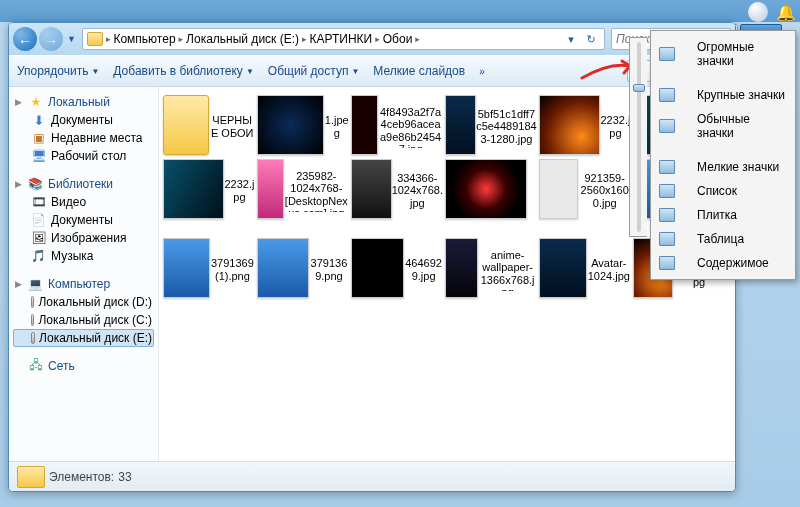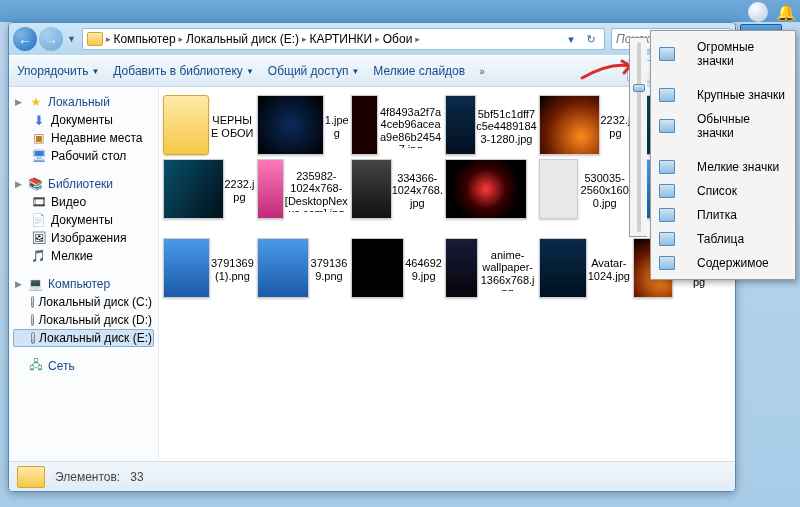--- a/index.html
+++ b/index.html
@@ -41,21 +41,21 @@
   .ic-disk { width:14px; height:12px; background:linear-gradient(#e8e8e8,#b0b0b0); border:1px solid #888; border-radius:2px;}
   .ic-dl { color:#3a7fcf; font-size:13px;}
   .ic-desk { color:#3a7fcf; font-size:12px;}
   .content { flex:1; overflow:auto; padding:8px 4px; }
   .grid { display:flex; flex-wrap:wrap; gap:4px 2px; align-content:flex-start;}
   .item { width:92px; display:flex; flex-direction:row; align-items:center; text-align:center; cursor:default;}
   .thumb { width:82px; height:60px; background:#222; border:1px solid #ccc; box-shadow:0 1px 2px rgba(0,0,0,.2); display:flex; align-items:center; justify-content:center; color:#fff; font-size:18px; overflow:hidden;}
   .thumb.folder { background:linear-gradient(#ffe9a8,#f5c845); border:1px solid #d4a830; border-radius:3px;}
   .lbl { font-size:11px; color:#000; line-height:1.15; margin-top:3px; max-height:42px; overflow:hidden; word-break:break-word;}
   
-  .status { height:30px; background:linear-gradient(#f0f6fb,#e2ecf5); border-top:1px solid #d0dce8; display:flex; align-items:center; padding:0 8px; gap:10px; color:#444;}
+  .status { height:30px; background:linear-gradient(#f0f6fb,#e2ecf5); border-top:1px solid #d0dce8; display:flex; align-items:center; padding:0 8px; gap:4px; color:#444;}
   .status .folder-lg { width:28px; height:22px; background:linear-gradient(#ffe9a8,#f5c845); border:1px solid #d4a830; border-radius:2px;}
   
   .winctrl { position:absolute; right:6px; top:2px; display:flex; gap:2px; align-items:center; }
   .winbtn { width:28px; height:18px; background:linear-gradient(#eaf3fb,#cde0f0); border:1px solid #8fb4d4; border-radius:2px; display:flex; align-items:center; justify-content:center; font-size:10px; color:#2a4a6a;}
   .winbtn.close { background:linear-gradient(#5fa6e0,#2a74b8); color:#fff; width:42px; border-color:#1a5a9a;}
   
   .topbar { position:absolute; left:0; top:0; right:0; height:22px; background:linear-gradient(#6fa9d8,#5d9cd0); display:flex; align-items:center; color:#fff; font-size:11px; padding:0 6px; gap:12px;}
   .arrow-annot { position:absolute; left:580px; top:58px; width:60px; height:24px; pointer-events:none; }
   .arrow-annot svg { width:100%; height:100%; }
   
@@ -190,36 +190,36 @@
         <div class="navitem">
             <span class="navicon">📄</span>
             <span>Документы</span>
           </div>
         <div class="navitem">
             <span class="navicon">🖼</span>
             <span>Изображения</span>
           </div>
         <div class="navitem">
             <span class="navicon">🎵</span>
-            <span>Мелкие</span>
+            <span>Музыка</span>
           </div>
       </div>
       <div class="navgroup">
         <div class="navhdr">
             <span class="tw">▶</span>
             <span class="navicon comp">💻</span>
             <span>Компьютер</span>
           </div>
         <div class="navitem">
             <span class="ic-disk"></span>
+            <span>Локальный диск (D:)</span>
+          </div>
+        <div class="navitem">
+            <span class="ic-disk"></span>
             <span>Локальный диск (C:)</span>
-          </div>
-        <div class="navitem">
-            <span class="ic-disk"></span>
-            <span>Локальный диск (D:)</span>
           </div>
         <div class="navitem sel">
             <span class="ic-disk"></span>
             <span>Локальный диск (E:)</span>
           </div>
       </div>
       <div class="navgroup">
         <div class="navhdr">
             <span class="tw"></span>
             <span class="navicon net">🖧</span>
@@ -269,21 +269,21 @@
           </div>
         <div class="item">
             <div class="thumb t-dragon"></div>
             <div class="lbl">334366-1024x768.jpg</div>
           </div>
         <div class="item">
             <div class="thumb t-sith"></div>
           </div>
         <div class="item">
             <div class="thumb t-white"></div>
-            <div class="lbl">530035-2560x1600.jpg</div>
+            <div class="lbl">921359-2560x1600.jpg</div>
           </div>
         <div class="item">
             <div class="thumb t-sky"></div>
             <div class="lbl">3757813.png</div>
           </div>
       </div>
 
       <div class="grid" style="margin-top:19px;">
         <div class="item">
             <div class="thumb t-sky"></div>

